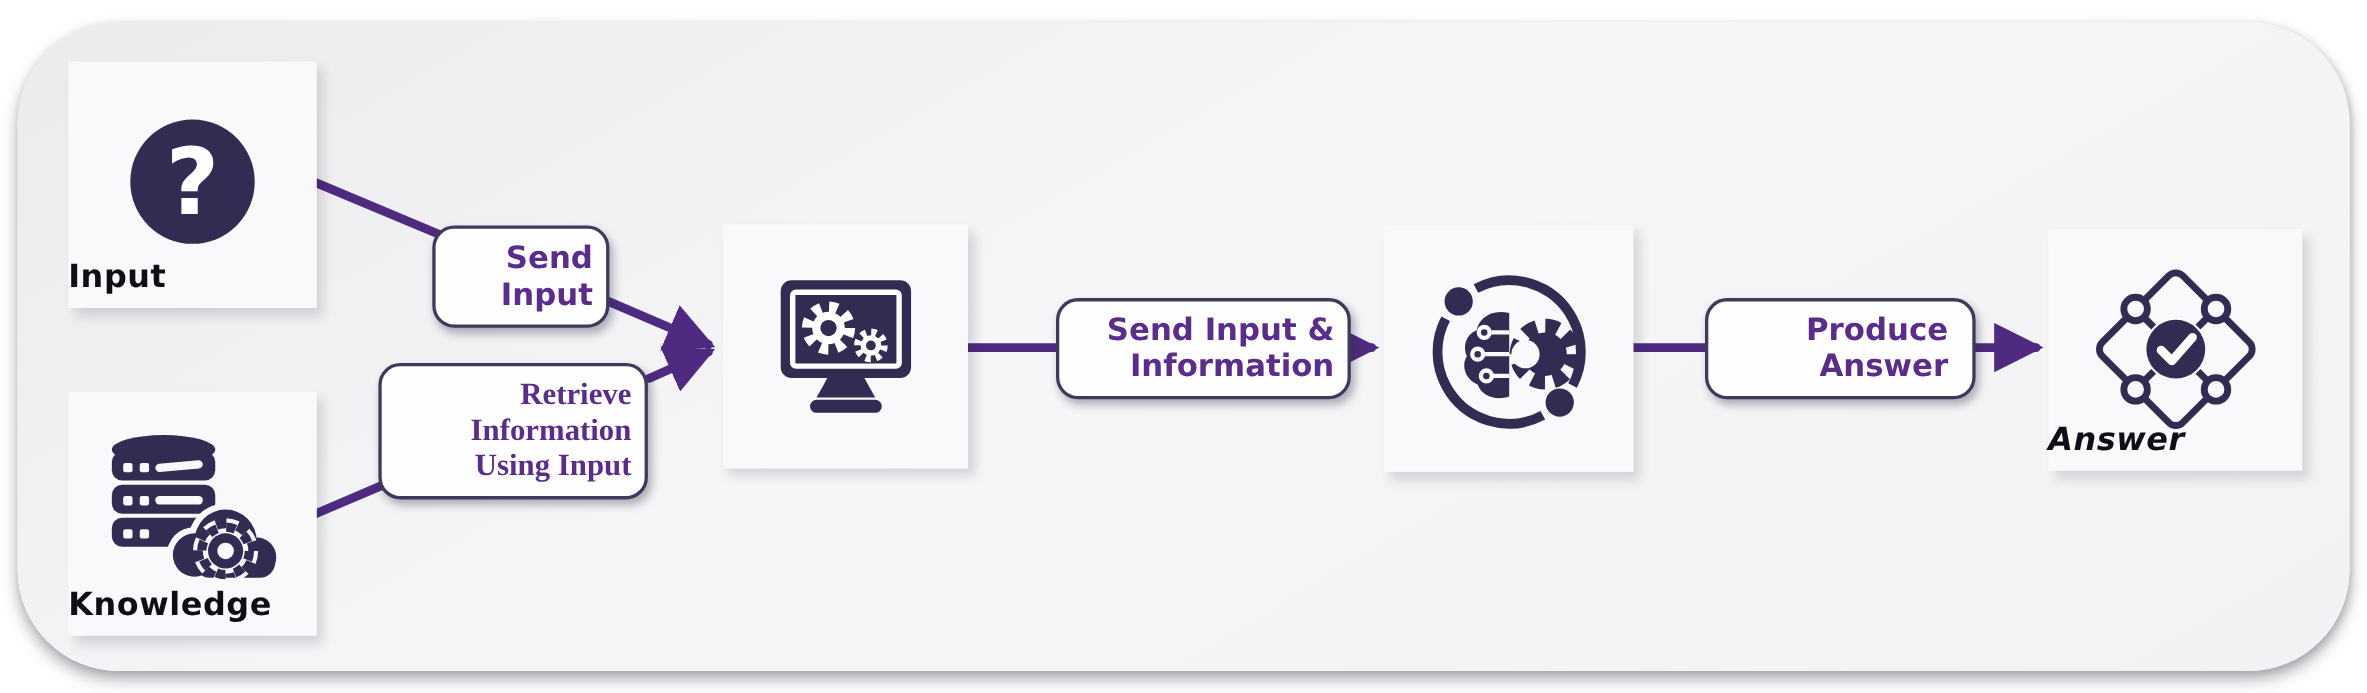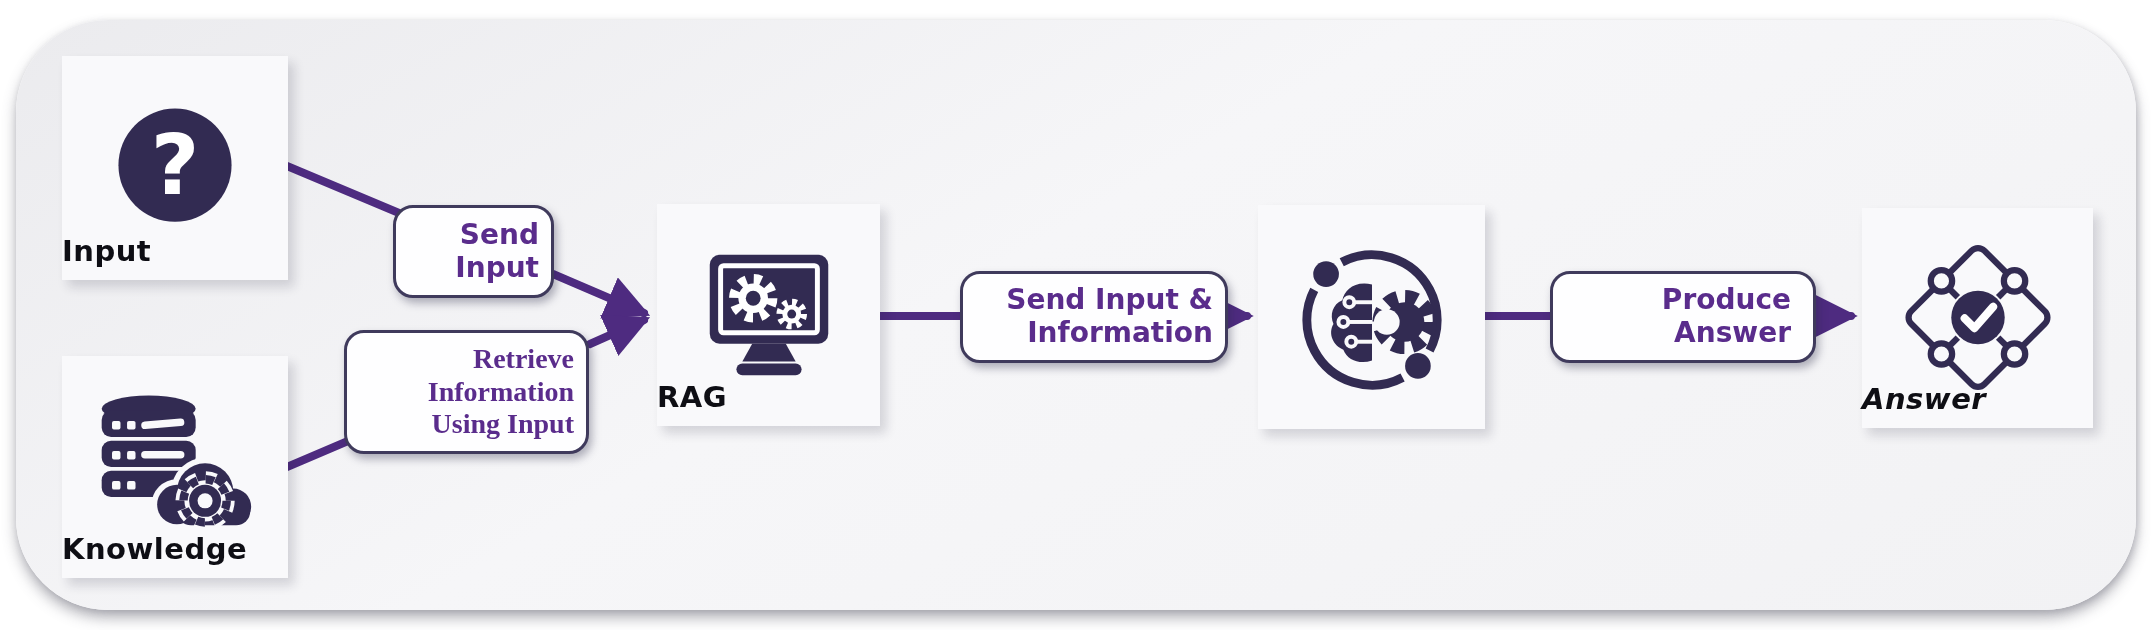--- a/index.html
+++ b/index.html
@@ -122,21 +122,20 @@
       </g>
       <g>
         <circle cx="103" cy="72" r="12" fill="none" stroke="#ffffff" stroke-width="7" stroke-dasharray="4.7 4.72"></circle>
         <circle cx="103" cy="72" r="9.5" fill="#ffffff"></circle>
         <circle cx="103" cy="72" r="4.5" fill="#322b52"></circle>
       </g>
       <path d="M63,102 L97,102 L107,120 L53,120 Z" fill="#322b52"></path>
       <rect x="47" y="122" width="66" height="12" rx="6" fill="#322b52"></rect>
     </svg>
   </div>
-  <div class="caption">RAG</div>
 </div>
 
 <div class="node" style="left:1258px;top:205px;width:227px;height:224px;">
   <div class="icon-wrap">
     <svg class="ic" width="158" height="158" viewBox="0 0 160 160">
       <circle cx="80" cy="80" r="66" fill="none" stroke="#322b52" stroke-width="9" stroke-dasharray="167.4 40" transform="rotate(62 80 80)"></circle>
       <circle cx="33.5" cy="33.5" r="13" fill="#322b52"></circle>
       <circle cx="126.5" cy="126.5" r="13" fill="#322b52"></circle>
       <path d="M80,44 C62,40 52,50 50,60 C40,64 37,75 41,84 C35,94 41,106 51,110 C55,121 68,125 80,121 Z" fill="#322b52"></path>
       <g stroke="#f9f9fb" stroke-width="4" fill="none">
@@ -176,13 +175,13 @@
   </div>
   <div class="caption">Answer</div>
 </div>
 
 <div class="edge-label" style="left:393px;top:205px;width:161px;height:93px;">Send Input</div>
 
 <div class="edge-label" style="left:344px;top:330px;width:245px;height:124px;font-family:Liberation Serif, serif;">Retrieve Information Using Input</div>
 
 <div class="edge-label" style="left:938px;top:271px;width:268px;height:92px;margin-left:22px;">Send Input &amp; Information</div>
 
-<div class="edge-label" style="left:1550px;top:271px;width:266px;height:92px;padding:0 22px;">Produce Answer</div>
+<div class="edge-label" style="left:1550px;top:271px;width:246px;height:92px;padding:0 22px;">Produce Answer</div>
 
 </body></html>

